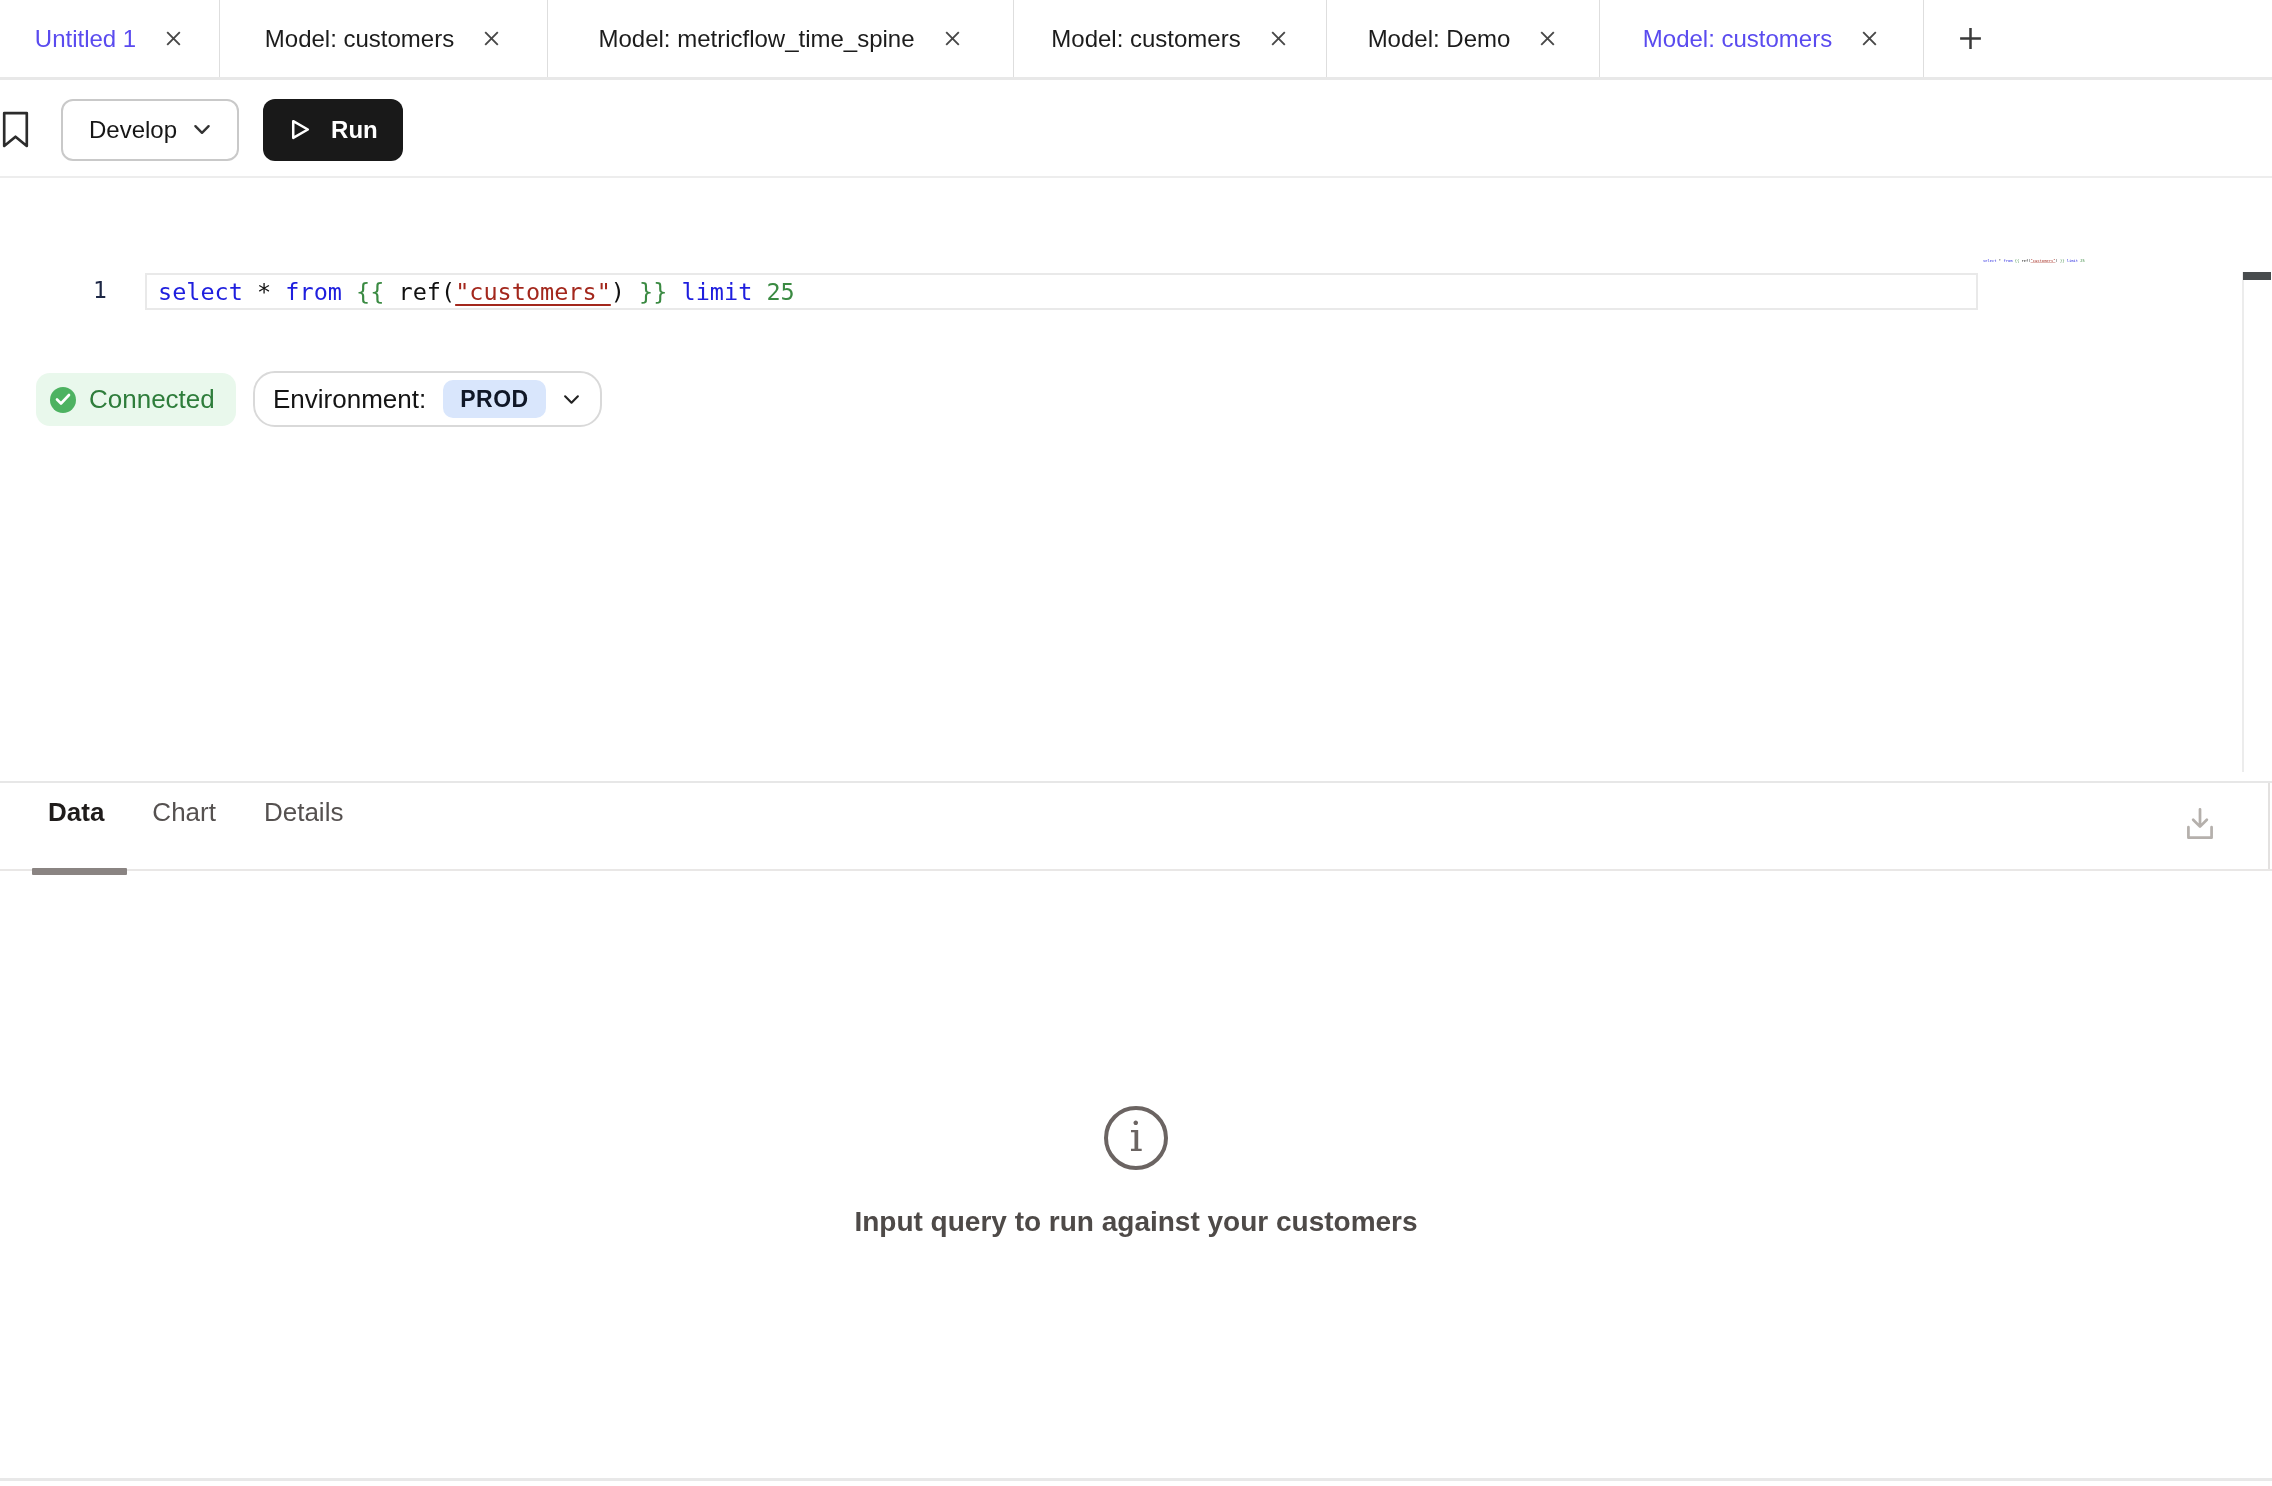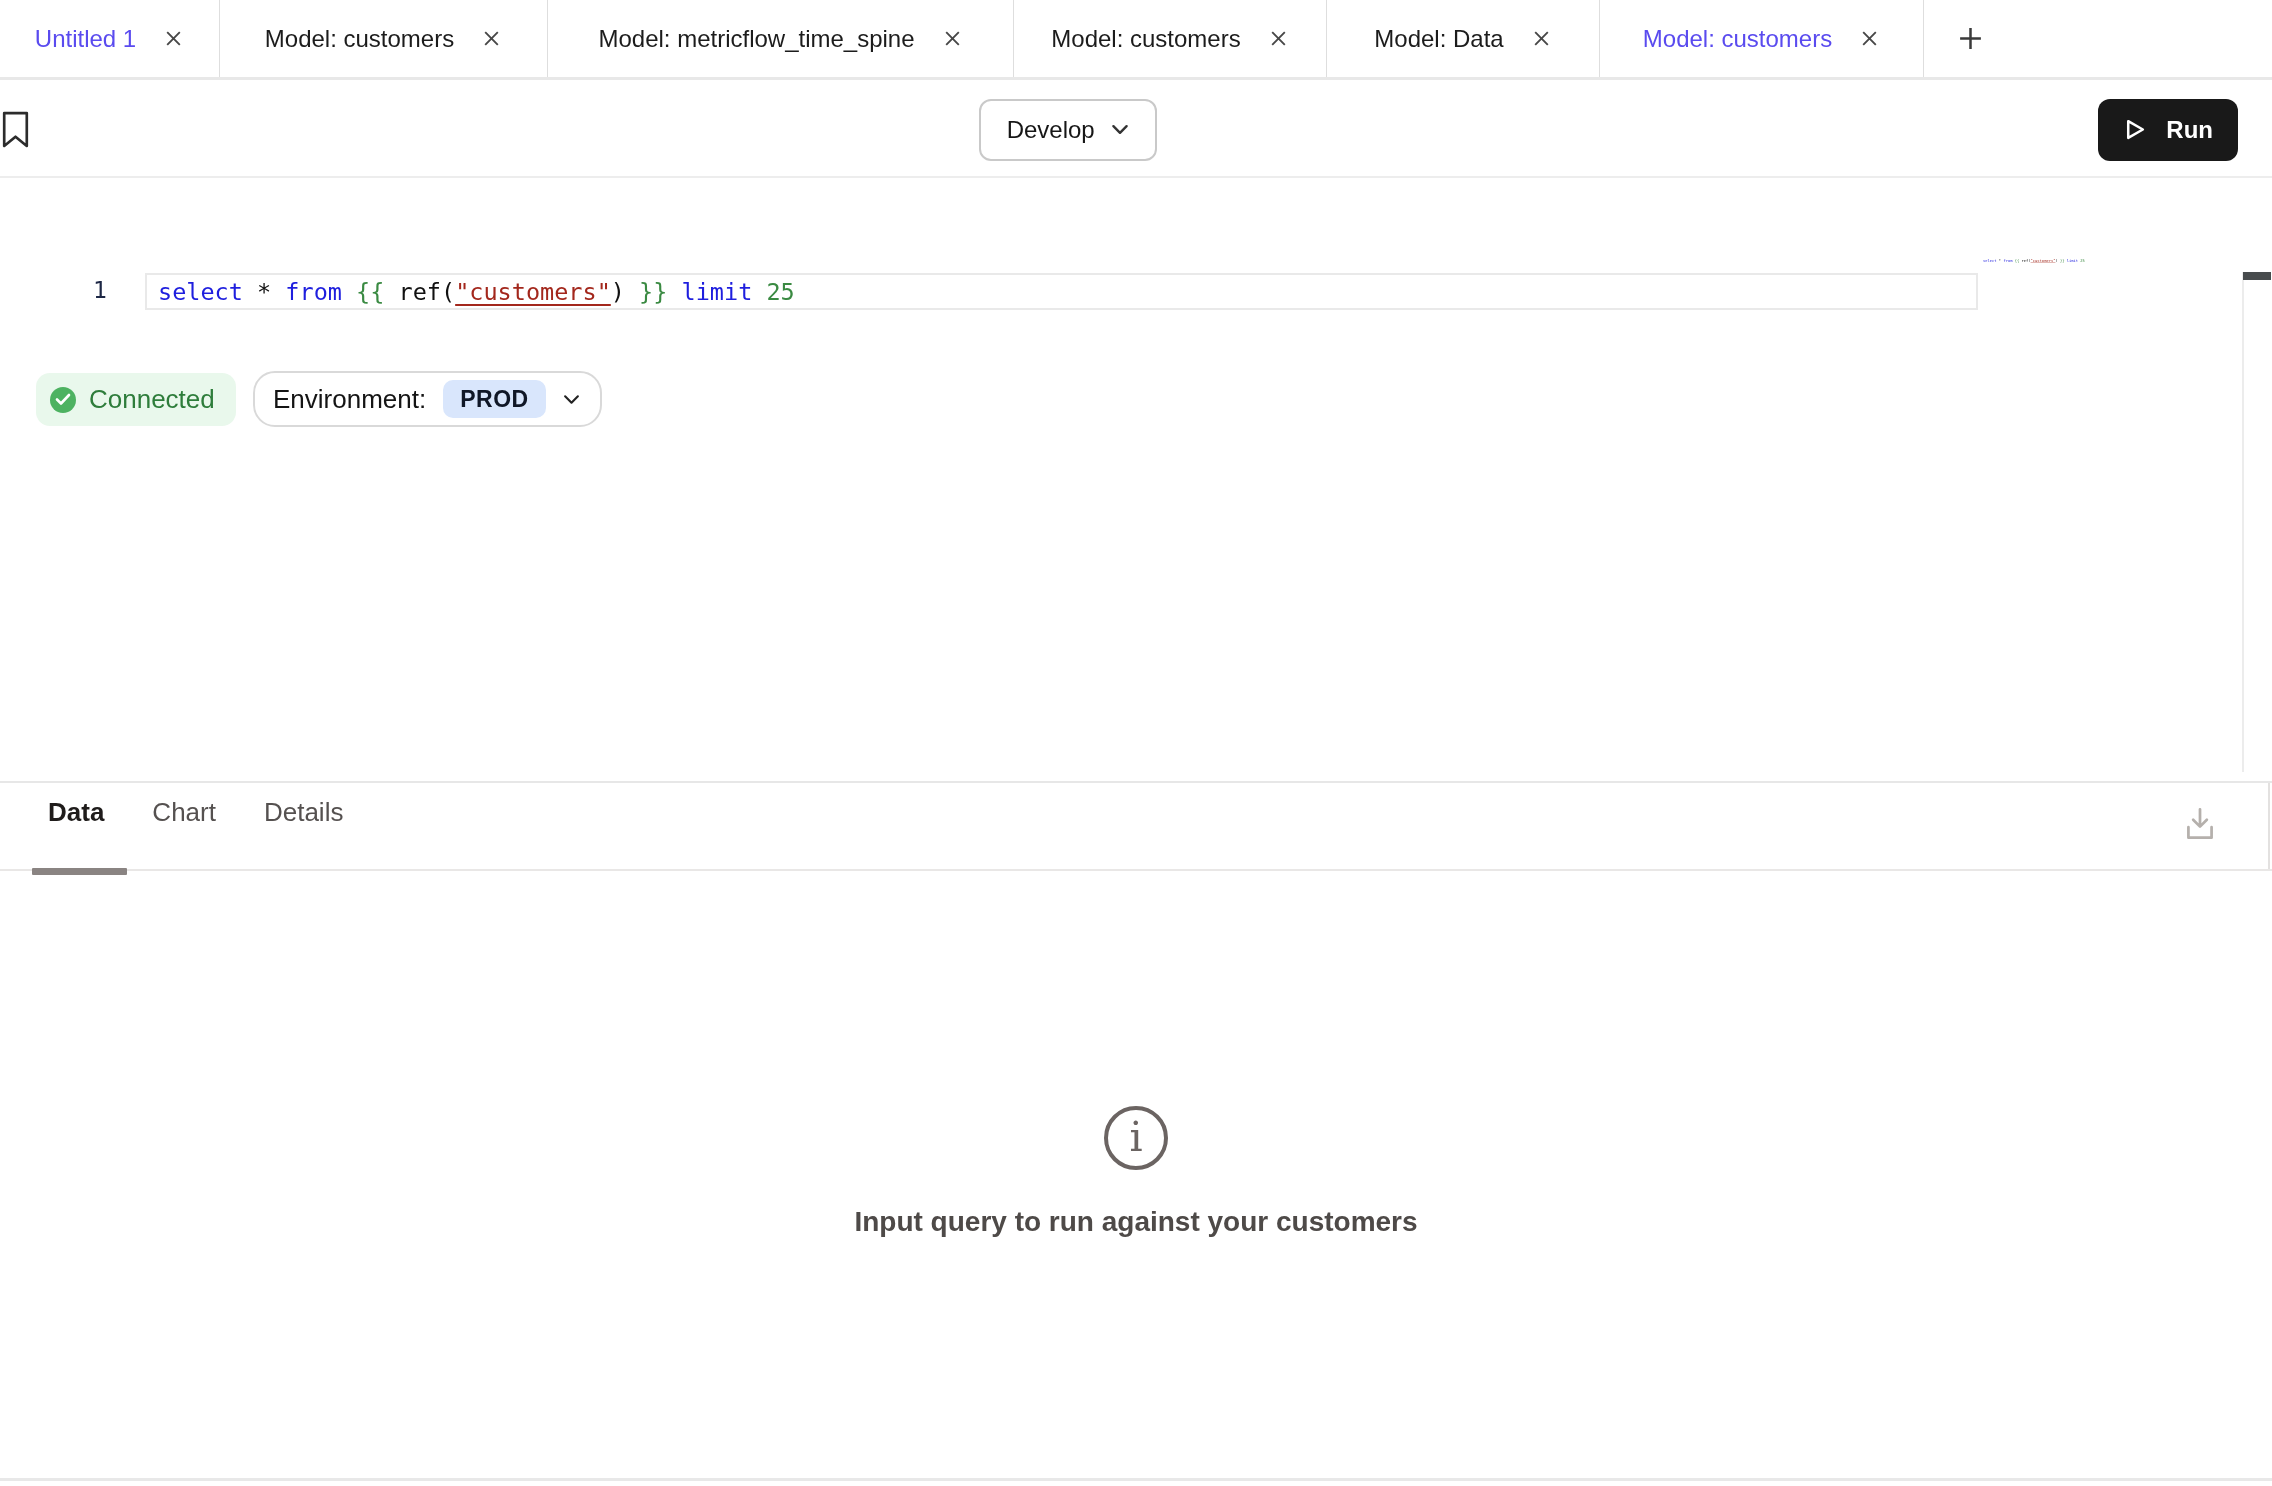--- a/index.html
+++ b/index.html
@@ -32,21 +32,21 @@
   .tab-close svg { stroke:#474747; }
   .tab-add {
     width:92px; display:flex; align-items:center; justify-content:center;
     background:#fff; border:none; cursor:pointer;
   }
   .tab-add svg { stroke:#3a3a3a; }
 
   
   .toolbar {
     position:absolute; left:0; top:83px; width:2272px; height:95px;
-    display:flex; align-items:center; justify-content:space-between;
+    display:flex; align-items:center; justify-content:flex-start;
     padding-right:34px; border-bottom:2px solid #ededed; background:#fff;
   }
   .bookmark-btn { background:none; border:none; cursor:pointer; display:flex; margin-right:30px; }
   .btn-develop {
     height:62px; border:2px solid #c9c9c9; border-radius:12px; background:#fff;
     display:flex; align-items:center; gap:16px; padding:0 26px; cursor:pointer;
     font-family:inherit; font-size:24px; color:#161616; margin-right:24px;
   }
   .btn-run {
     height:62px; border:none; border-radius:12px; background:#191919; color:#fff;
@@ -170,21 +170,21 @@
   <div class="tab">
     <span class="tab-label">Model: customers</span>
     <span class="tab-close">
       <svg width="21" height="21" viewBox="0 0 20 20" fill="none" stroke-width="1.8">
         <path d="M4 4 L16 16 M16 4 L4 16"></path>
       </svg>
     </span>
   </div>
 
   <div class="tab">
-    <span class="tab-label">Model: Data</span>
+    <span class="tab-label">Model: Demo</span>
     <span class="tab-close">
       <svg width="21" height="21" viewBox="0 0 20 20" fill="none" stroke-width="1.8">
         <path d="M4 4 L16 16 M16 4 L4 16"></path>
       </svg>
     </span>
   </div>
 
   <div class="tab accent">
     <span class="tab-label">Model: customers</span>
     <span class="tab-close">

